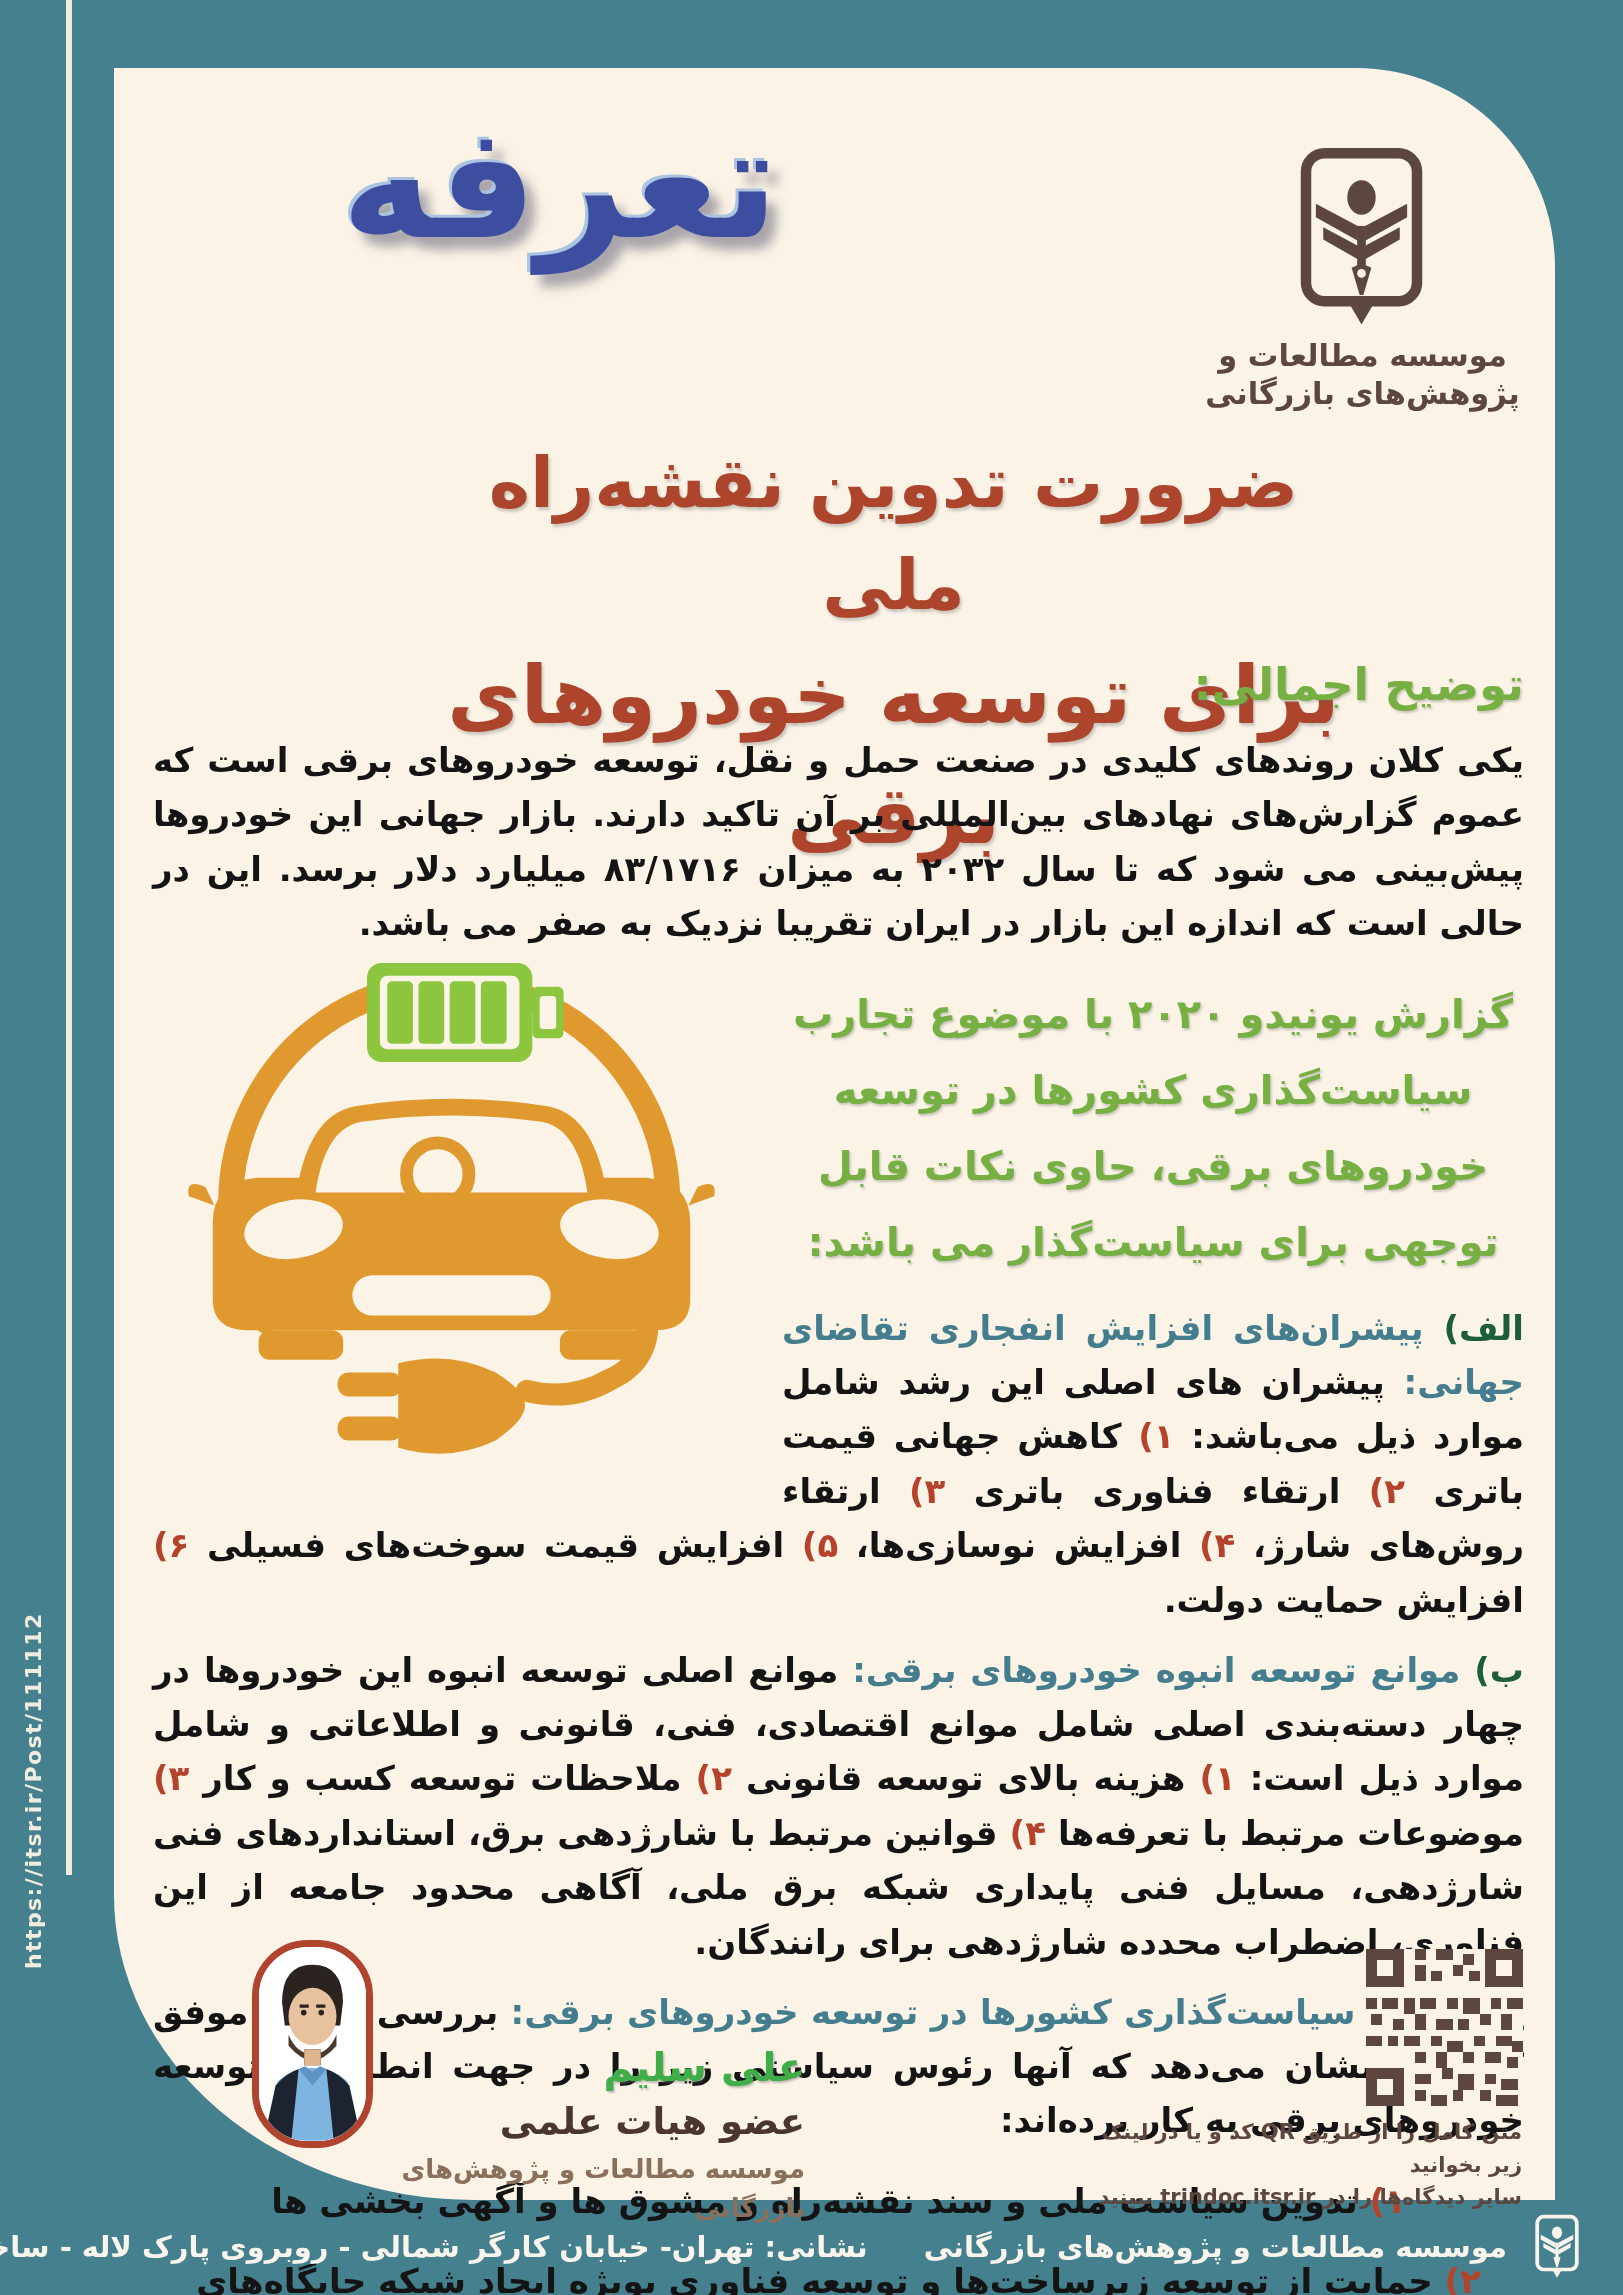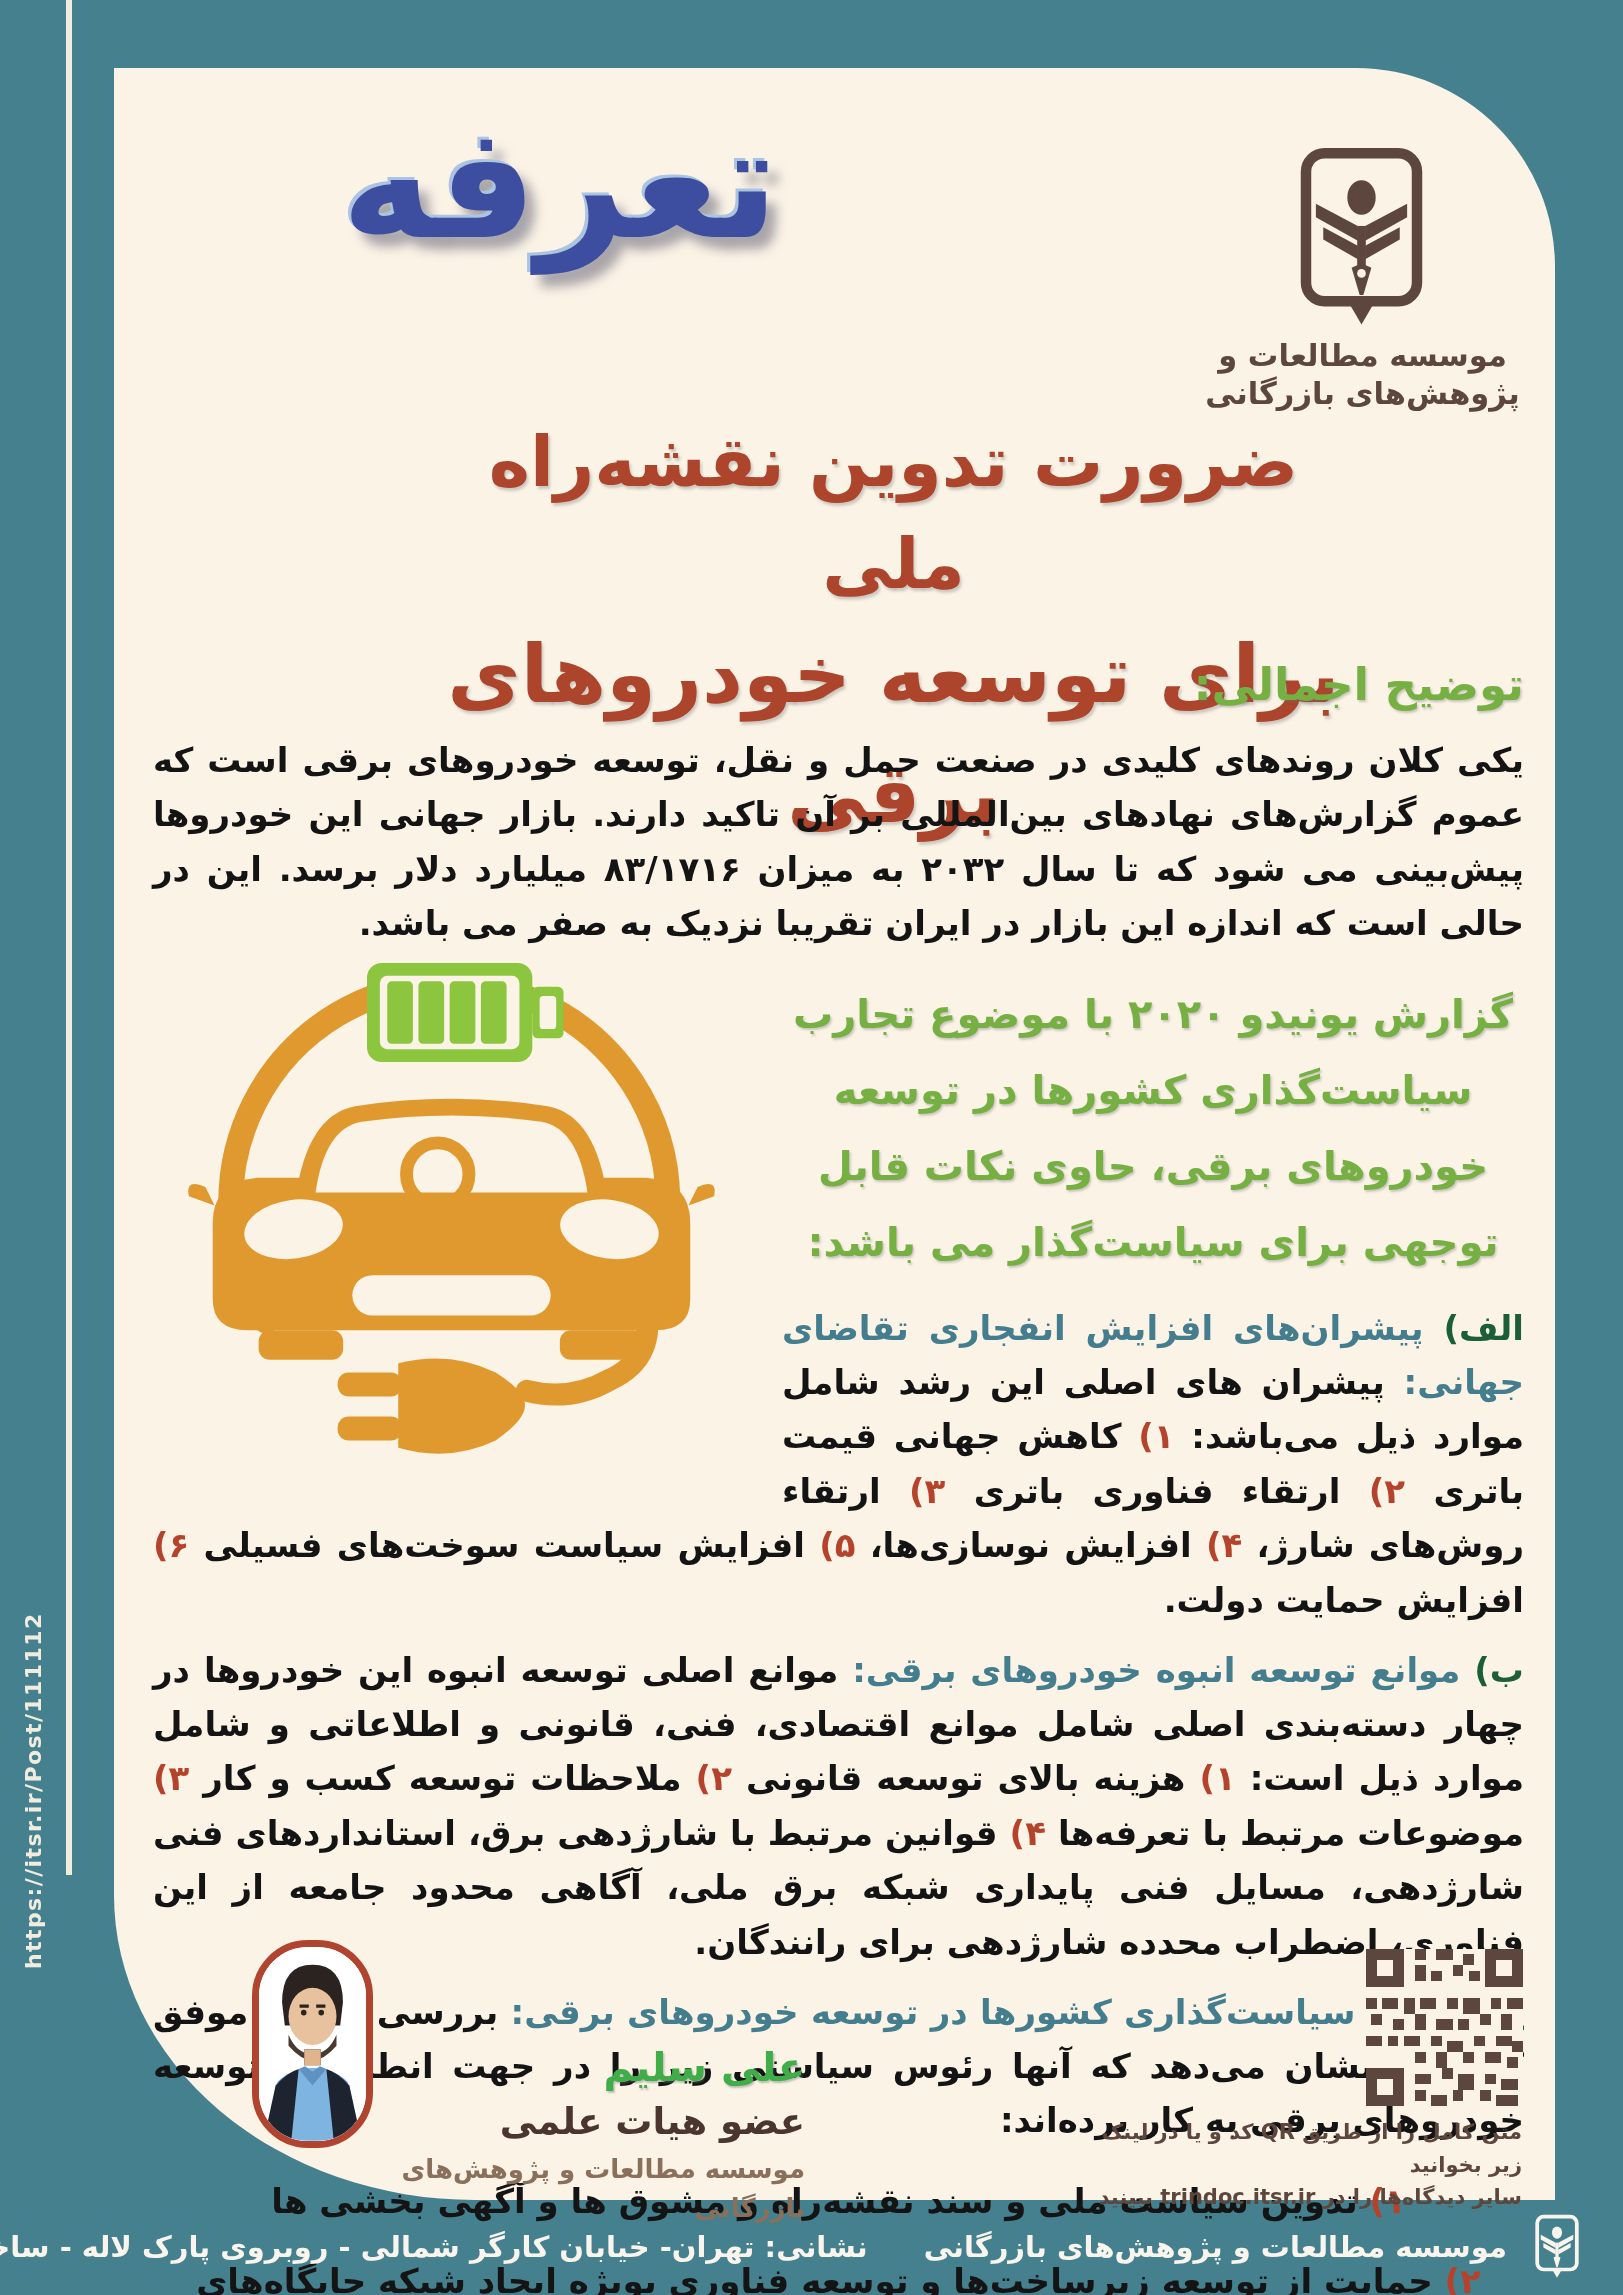--- a/index.html
+++ b/index.html
@@ -37,21 +37,21 @@
     font-size:69px;font-weight:900;color:#6B9E4B;line-height:1.2;
     text-shadow:4.2px 5.1px 4.6px rgba(96,96,96,.5);
   }
   
   .emblem{position:absolute;left:1283px;top:147px;width:157px;height:185px;}
   .calligraphy{
     position:absolute;left:1166px;top:337px;width:393px;
     text-align:center;font-size:30.5px;font-weight:bold;color:#5D463E;line-height:1.25;
   }
   
-  .doc-title{position:absolute;left:440px;top:412px;width:907px;text-align:center;color:#AC452C;direction:rtl;}
+  .doc-title{position:absolute;left:440px;top:433px;width:907px;text-align:center;color:#AC452C;direction:rtl;}
   .doc-title .t1{font-size:70px;font-weight:900;line-height:1.45;text-shadow:1.9px 2.8px 2.8px rgba(120,120,120,.35);}
   .doc-title .t2{font-size:80px;font-weight:900;line-height:1.5;text-shadow:1.9px 2.8px 2.8px rgba(120,120,120,.35);}
   
   .content{
     position:absolute;left:153px;top:649px;width:1371px;direction:rtl;
     color:#141414;font-size:34px;font-weight:bold;line-height:1.6;text-align:justify;
   }
   .h-green{color:#76B043;font-size:45px;font-weight:900;text-align:right;margin:0 0 12px 0;text-shadow:1.4px 2.3px 2.3px rgba(110,110,110,.35);}
   .note-green{color:#76B043;font-size:40px;font-weight:900;text-align:center;line-height:1.9;margin:25px 0 21px 0;text-shadow:1.4px 2.3px 2.3px rgba(110,110,110,.35);}
   .lbl-dgreen{color:#1C5E38;font-weight:900;}
@@ -175,21 +175,21 @@
       <span>پیشران های اصلی این رشد شامل موارد ذیل می‌باشد:</span>
       <span class="num">۱)</span>
       <span>کاهش جهانی قیمت باتری</span>
       <span class="num">۲)</span>
       <span>ارتقاء فناوری باتری</span>
       <span class="num">۳)</span>
       <span>ارتقاء روش‌های شارژ،</span>
       <span class="num">۴)</span>
       <span>افزایش نوسازی‌ها،</span>
       <span class="num">۵)</span>
-      <span>افزایش سیاست سوخت‌های فسیلی</span>
+      <span>افزایش قیمت سوخت‌های فسیلی</span>
       <span class="num">۶)</span>
       <span>افزایش حمایت دولت.</span>
     </p>
 
     <p class="para">
       <span class="lbl-dgreen">ب)</span>
       <span class="lbl-teal">موانع توسعه انبوه خودروهای برقی:</span>
       <span>موانع اصلی توسعه انبوه این خودروها در چهار دسته‌بندی اصلی شامل موانع اقتصادی، فنی، قانونی و اطلاعاتی و شامل موارد ذیل است:</span>
       <span class="num">۱)</span>
       <span>هزینه بالای توسعه قانونی</span>

